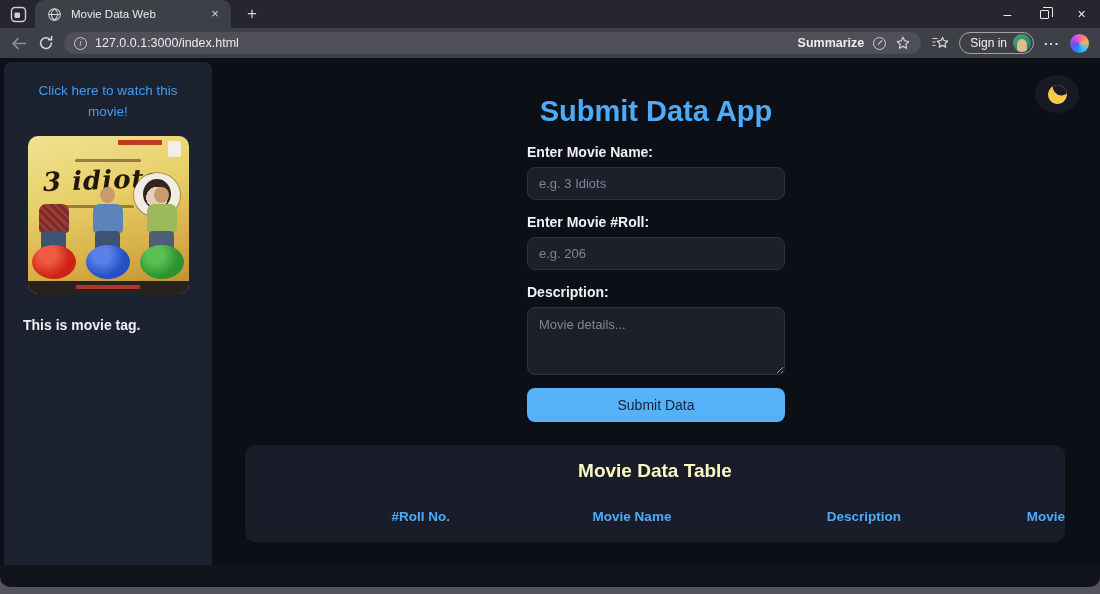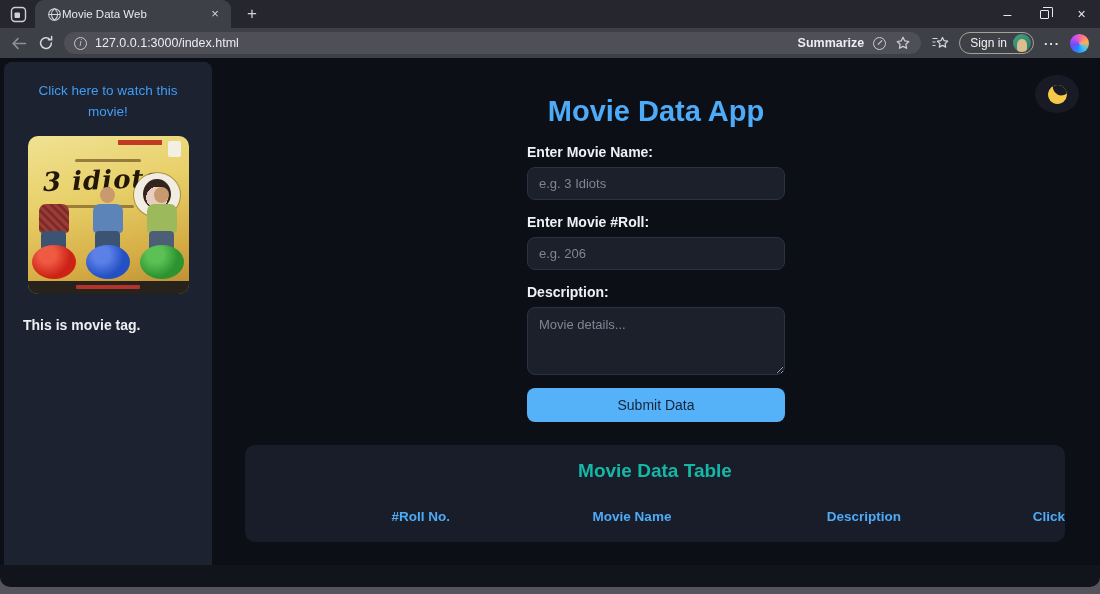--- a/index.html
+++ b/index.html
@@ -5,21 +5,21 @@
   * { margin:0; padding:0; box-sizing:border-box; }
   html,body { background:#000; }
   body { font-family:"Liberation Sans", sans-serif; }
 
   .window{position:relative;width:1100px;height:594px;background:#55545c;overflow:hidden;}
 
   
   .titlebar{position:absolute;top:0;left:0;right:0;height:28px;background:#26272e;}
   .tab-actions{position:absolute;left:10px;top:6px;width:17px;height:17px;}
   .tab{position:absolute;left:35px;top:0;width:196px;height:28px;background:#3e4047;
-       border-radius:9px 9px 0 0;display:flex;align-items:center;gap:0;padding:0 8px 0 12px;}
+       border-radius:9px 9px 0 0;display:flex;align-items:center;gap:9px;padding:0 8px 0 12px;}
   .tab-title{flex:1;font-size:11.5px;color:#e9e9ec;white-space:nowrap;overflow:hidden;}
   .tab-close{width:16px;height:16px;line-height:16px;text-align:center;color:#d4d5d9;font-size:13px;border-radius:4px;}
   .newtab{position:absolute;left:241px;top:3px;width:22px;height:22px;display:flex;align-items:center;
           justify-content:center;color:#cfd0d4;font-size:17px;font-weight:400;}
   .win-controls{position:absolute;right:0;top:0;height:28px;display:flex;}
   .win-btn{width:37px;height:28px;display:flex;align-items:center;justify-content:center;color:#e9e9ec;font-size:14px;}
   .restore-glyph{width:9px;height:9px;border:1px solid #e9e9ec;border-radius:1px;position:relative;background:#26272e;}
   .restore-glyph::before{content:"";position:absolute;top:-4px;left:2px;width:9px;height:9px;
           border-top:1px solid #e9e9ec;border-right:1px solid #e9e9ec;border-radius:0 2px 0 0;}
 
@@ -105,21 +105,21 @@
   .text-input{display:block;width:100%;height:33px;background:#1b202b;border:1px solid #2b3242;
           border-radius:8px;color:#dfe3ea;font-size:13px;padding:0 11px;margin-bottom:14px;
           font-family:"Liberation Sans",sans-serif;outline:none;}
   textarea.text-input{height:68px;padding:8px 11px;resize:vertical;line-height:1.35;margin-bottom:13px;}
   ::placeholder{color:#7e8694;opacity:1;}
   .submit-btn{display:block;width:100%;height:34px;background:#55b2f8;border:none;border-radius:8px;
           color:#16243c;font-size:14px;font-family:"Liberation Sans",sans-serif;cursor:pointer;}
 
   
   .table-panel{margin:23px 35px 0 33px;background:#191d29;border-radius:10px;padding:15px 0 18px;}
-  .table-title{text-align:center;font-size:19px;font-weight:700;color:#14b8a6;}
+  .table-title{text-align:center;font-size:19px;font-weight:700;color:#fef9c3;}
   .header-row{display:flex;margin-top:27px;}
   .th{font-size:13.5px;font-weight:700;color:#4dabf7;text-align:right;}
   .th-roll{width:25%;} .th-name{width:27%;} .th-desc{width:28%;} .th-del{width:20%;}
 </style>
 </head>
 <body>
 
 <div class="window">
 
   <div class="titlebar">
@@ -218,42 +218,42 @@
           <span class="p-bottom"></span>
         </div>
         <div class="caption">This is movie tag.</div>
       </aside>
 
       <main class="main">
         <div class="moon-btn">
           <span class="moon"></span>
         </div>
 
-        <h1 class="app-title">Movie Data App</h1>
+        <h1 class="app-title">Submit Data App</h1>
 
         <form class="form">
           <label class="field-label">Enter Movie Name:</label>
           <input class="text-input" type="text" placeholder="e.g. 3 Idiots" style="">
 
           <label class="field-label">Enter Movie #Roll:</label>
           <input class="text-input" type="text" placeholder="e.g. 206" style="">
 
           <label class="field-label">Description:</label>
           <textarea class="text-input" placeholder="Movie details..." style=""></textarea>
 
           <button class="submit-btn">Submit Data</button>
         </form>
 
         <section class="table-panel">
           <h2 class="table-title">Movie Data Table</h2>
           <div class="header-row">
             <span class="th th-roll">#Roll No.</span>
             <span class="th th-name">Movie Name</span>
             <span class="th th-desc">Description</span>
-            <span class="th th-del">Click</span>
+            <span class="th th-del">Movie</span>
           </div>
           <div></div>
         </section>
       </main>
 
     </div>
   </div>
 </div>
 
 </body></html>

